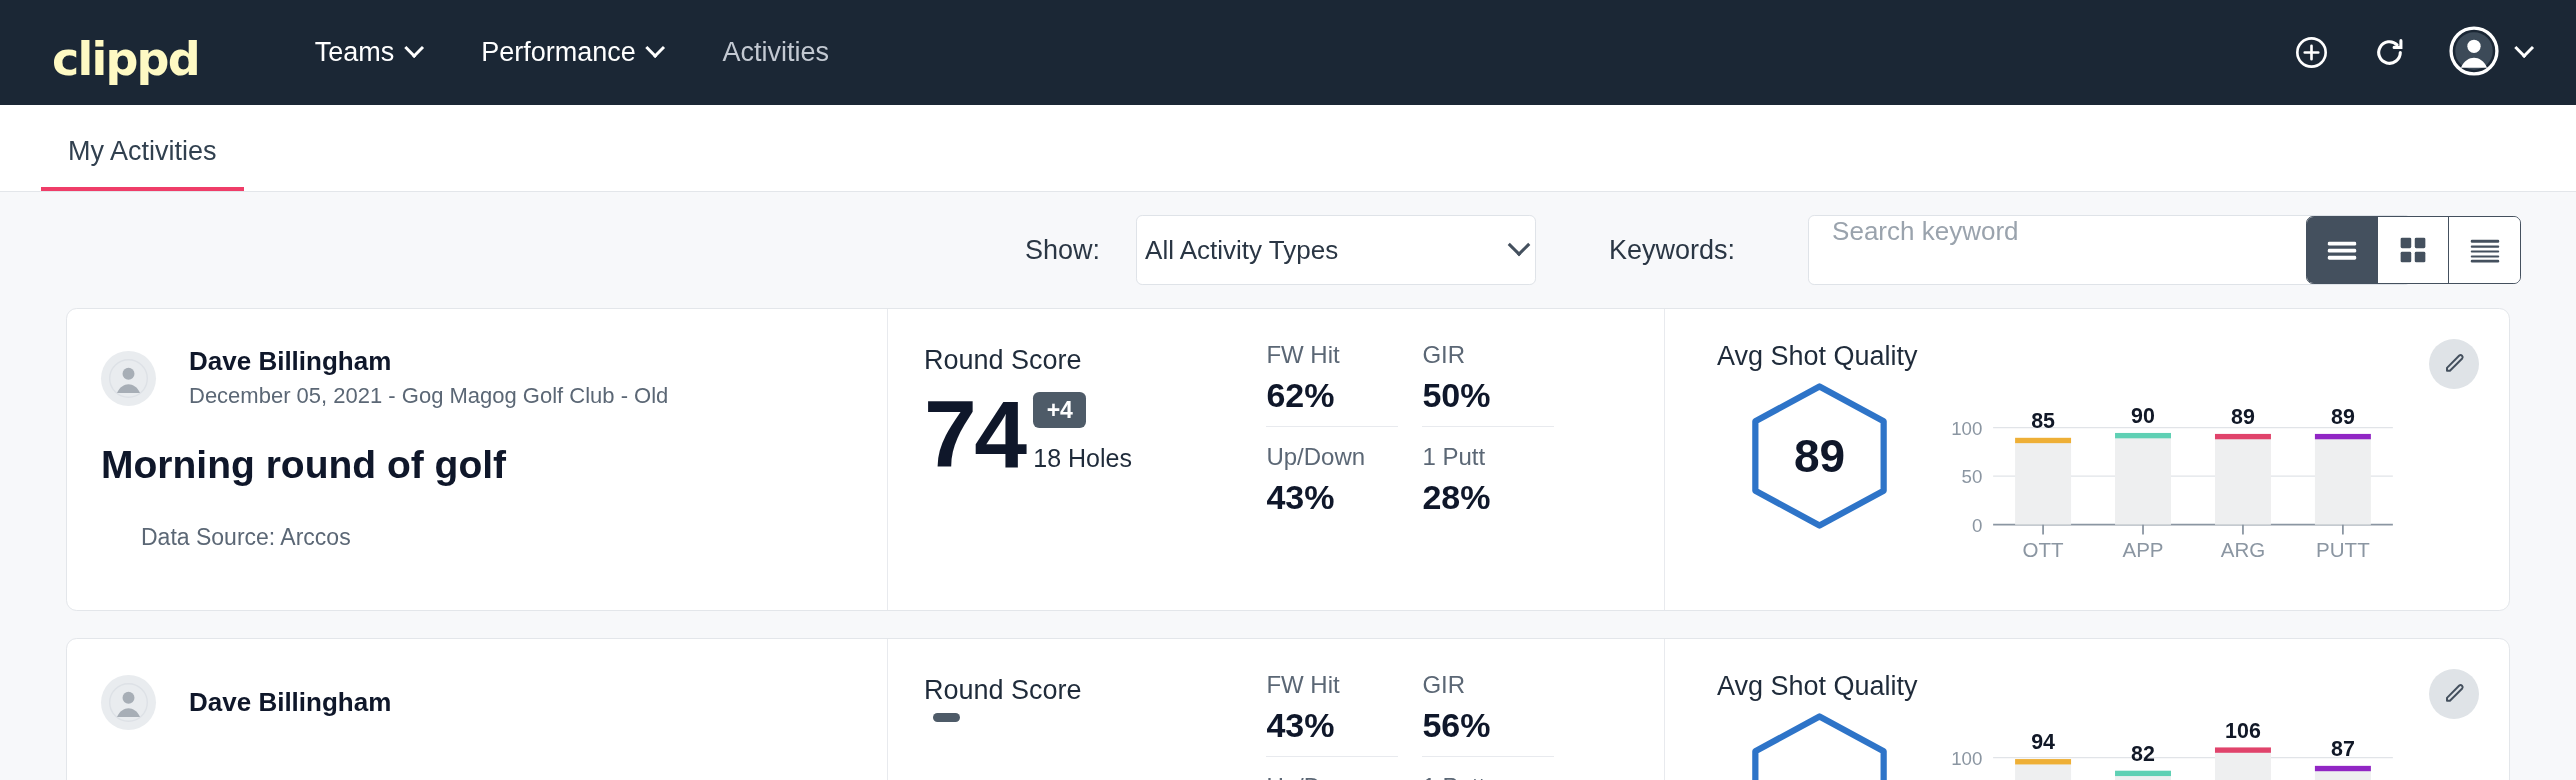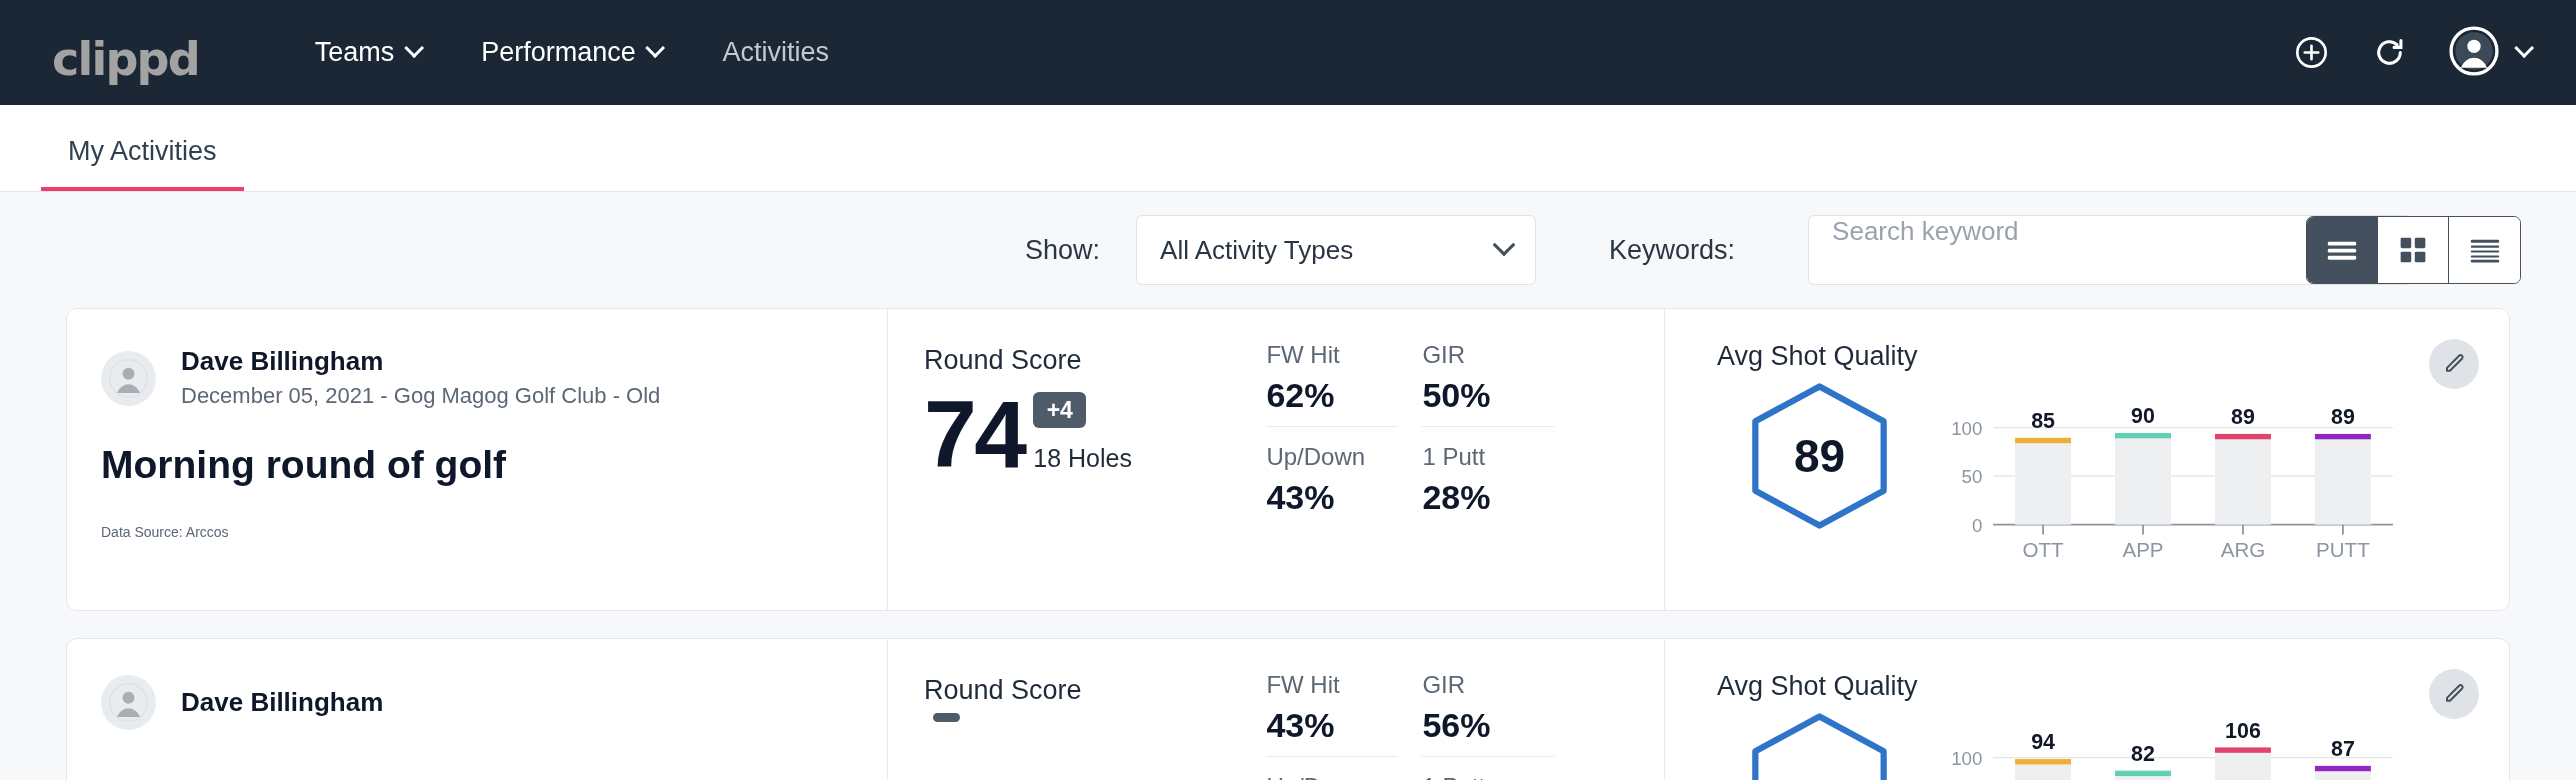--- a/index.html
+++ b/index.html
@@ -15,21 +15,21 @@
     height: 105px;
     background: #1b2735;
     display: flex;
     align-items: center;
     padding: 0 52px;
     position: relative;
   }
   .logo {
     font-size: 46px;
     font-weight: 700;
-    color: #a3a3a3;
+    color: #fef9c3;
     letter-spacing: -1.8px;
     margin-right: 86px;
     font-family: "DejaVu Sans", sans-serif;
     margin-top: 12px;
   }
   .nav-links { display: flex; align-items: center; gap: 0; }
   .nav-item {
     display: flex; align-items: center; gap: 12.5px;
     color: #ffffff;
     font-size: 27px;
@@ -91,21 +91,21 @@
     align-items: center;
     gap: 36px;
   }
   .f-label { font-size: 27px; color: #2a3644; }
   .select-box {
     width: 400px; height: 70px;
     background: #fff;
     border: 0.9px solid #dfe3e8;
     border-radius: 6.2px;
     display: flex; align-items: center;
-    padding: 0 23px;
+    padding: 0 8px;
     justify-content: space-between;
     cursor: pointer;
   }
   .select-box span { font-size: 26px; color: #2a3644; }
   .chev-dark {
     width: 16px; height: 16px;
     border-right: 3.6px solid #44505e;
     border-bottom: 3.6px solid #44505e;
     transform: rotate(45deg) translate(-3.6px,-3.6px);
   }
@@ -155,32 +155,32 @@
     height: 303px;
     display: flex;
     position: relative;
     margin-bottom: 27px;
   }
   .col-info {
     width: 821px;
     padding: 36px 36px 0 34px;
     border-right: 0.9px solid #e8eaee;
   }
-  .person { display: flex; align-items: center; gap: 25px; }
+  .person { display: flex; align-items: center; gap: 33px; }
   .avatar-sm {
     width: 55px; height: 55px;
     border-radius: 50%;
     background: #e9ecef;
     display: flex; align-items: center; justify-content: center;
     flex: none;
   }
   .p-name { font-size: 26px; font-weight: 700; color: #0f172a; line-height: 1.3; }
   .p-sub { font-size: 22px; color: #5b6775; line-height: 1.4; margin-top: 1.8px; }
   .round-title { font-size: 39px; font-weight: 700; color: #0f172a; margin-top: 32px; }
-  .data-src { font-size: 14px; color: #5b6775; margin-top: 37px; }
+  .data-src { font-size: 23px; color: #5b6775; margin-top: 37px; margin-left: 40px; }
 
   .col-score {
     width: 357px;
     padding: 36px 0 0 36px;
   }
   .sec-label { font-size: 27px; color: #1f2b3a; }
   .score-row { display: flex; align-items: flex-end; margin-top: 7.1px; }
   .score-num {
     font-size: 95px;
     font-weight: 700;

